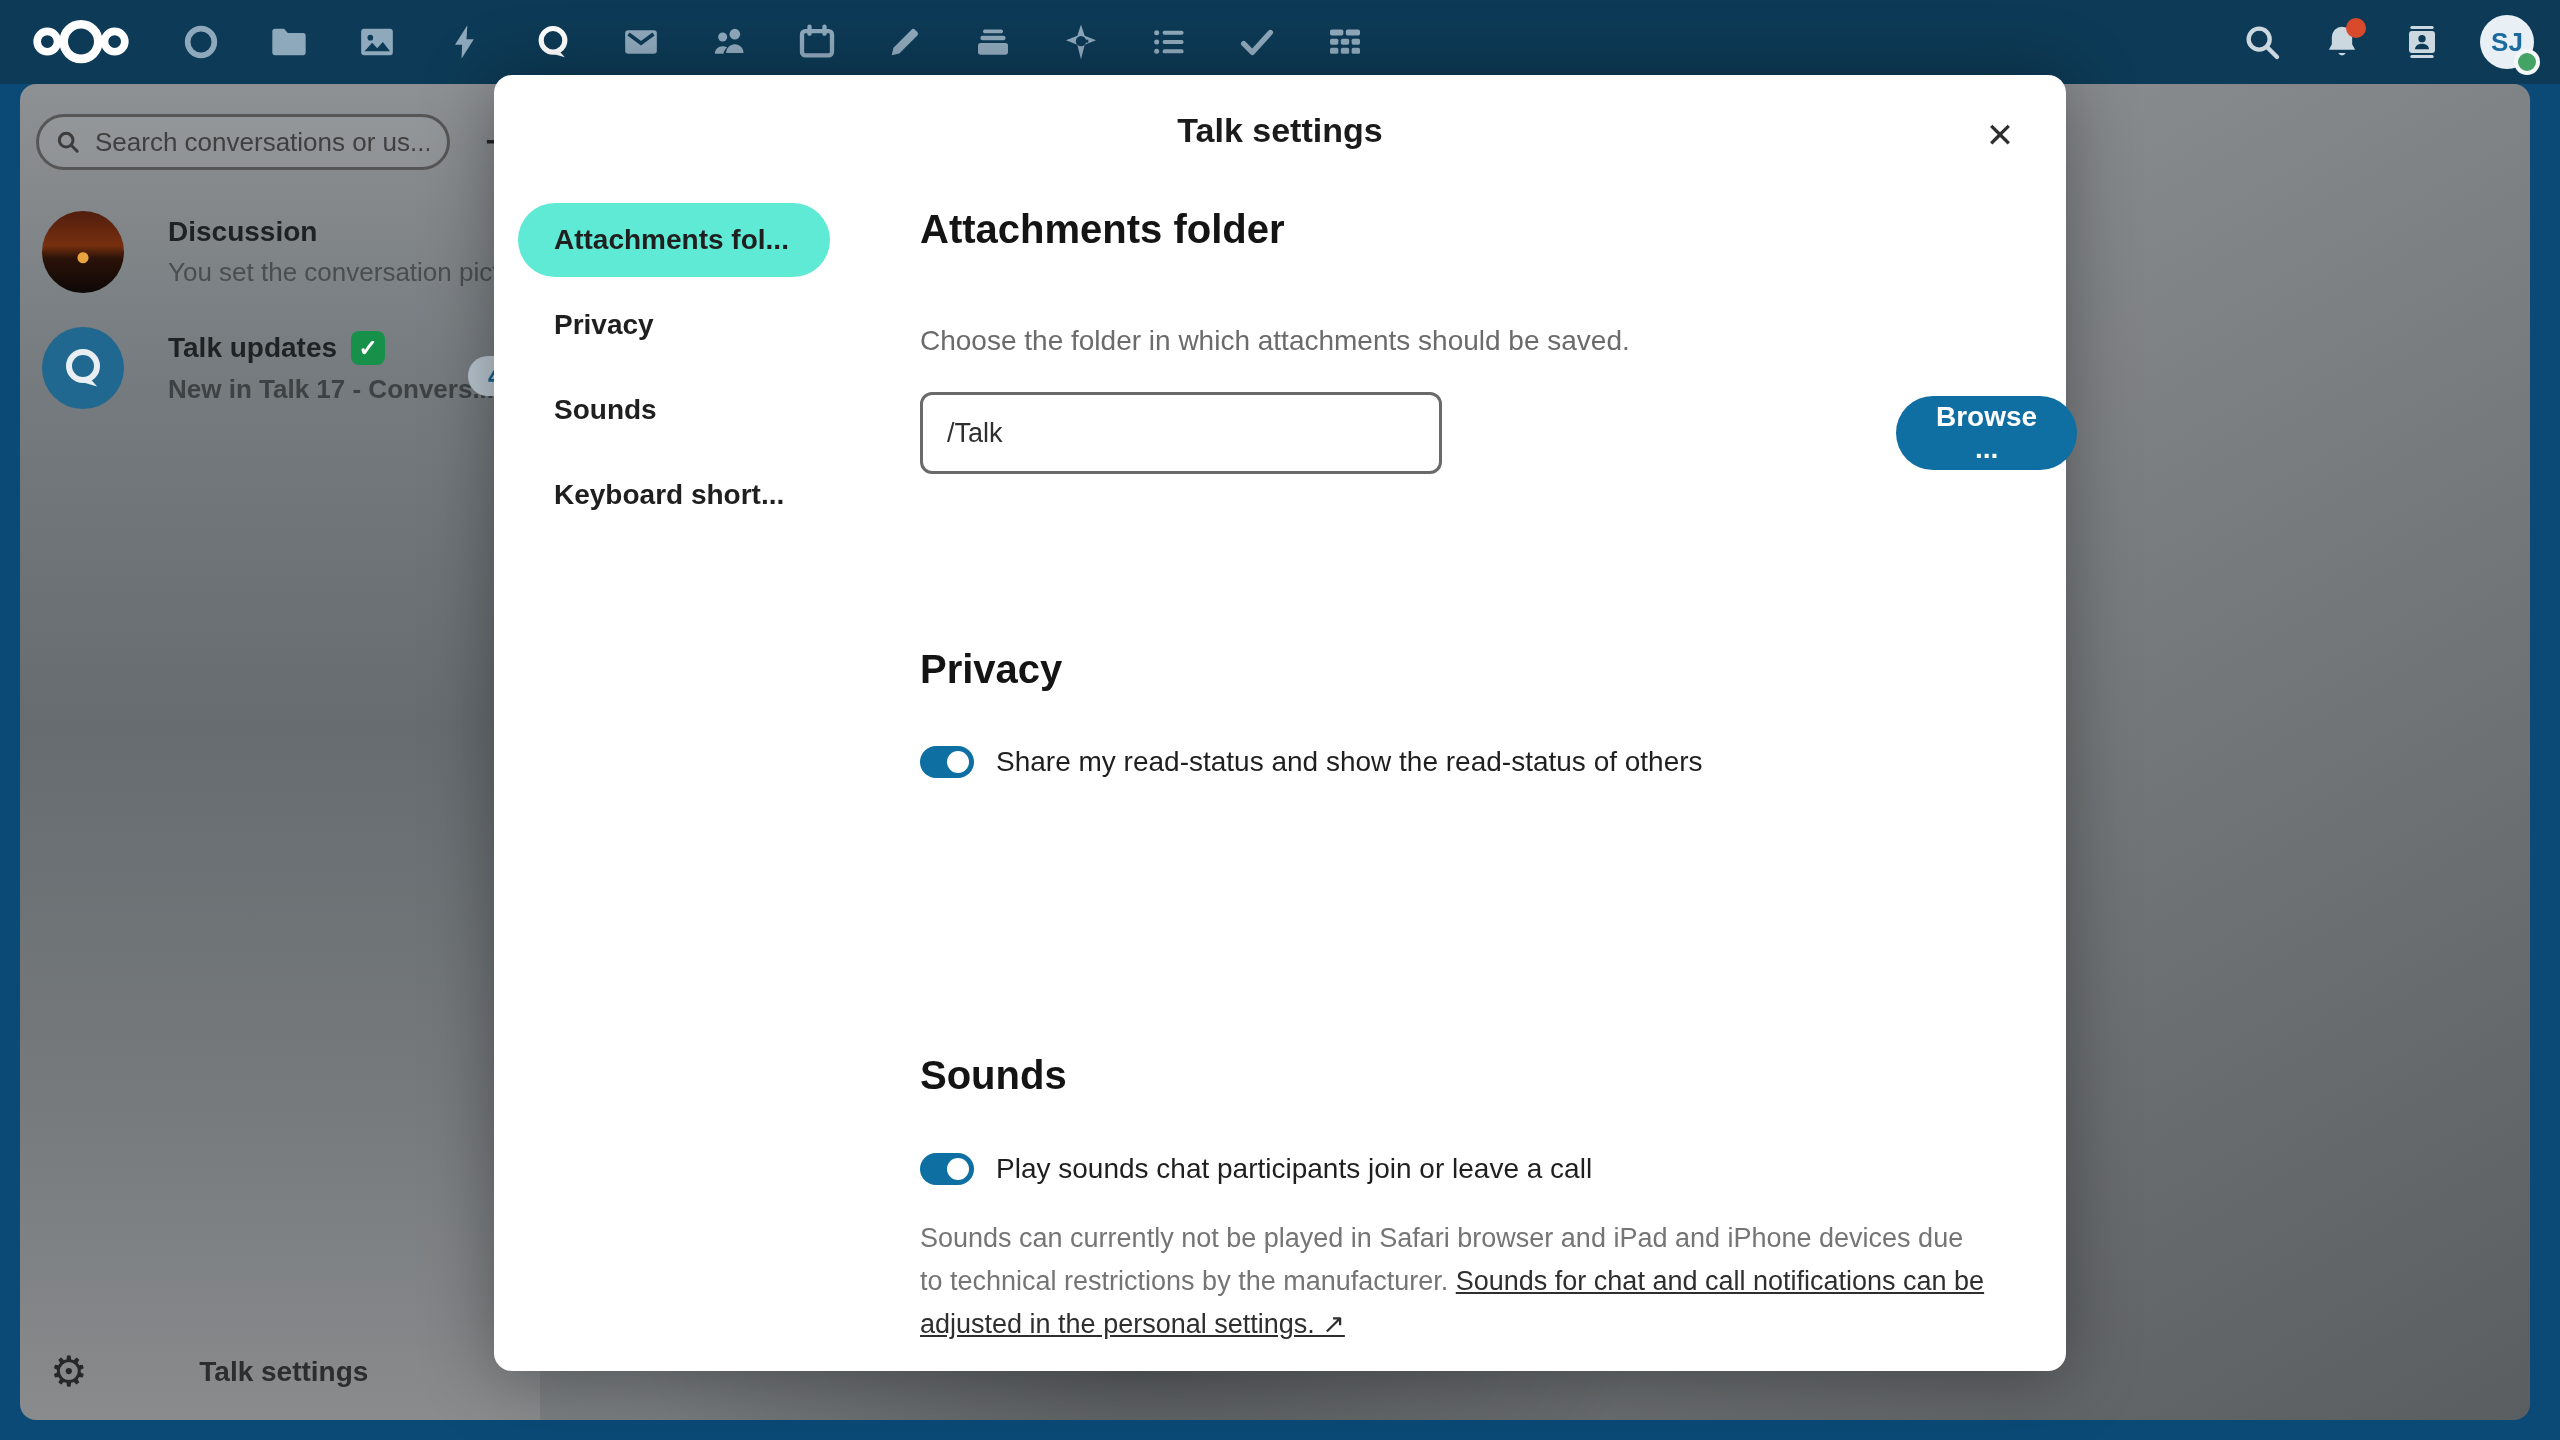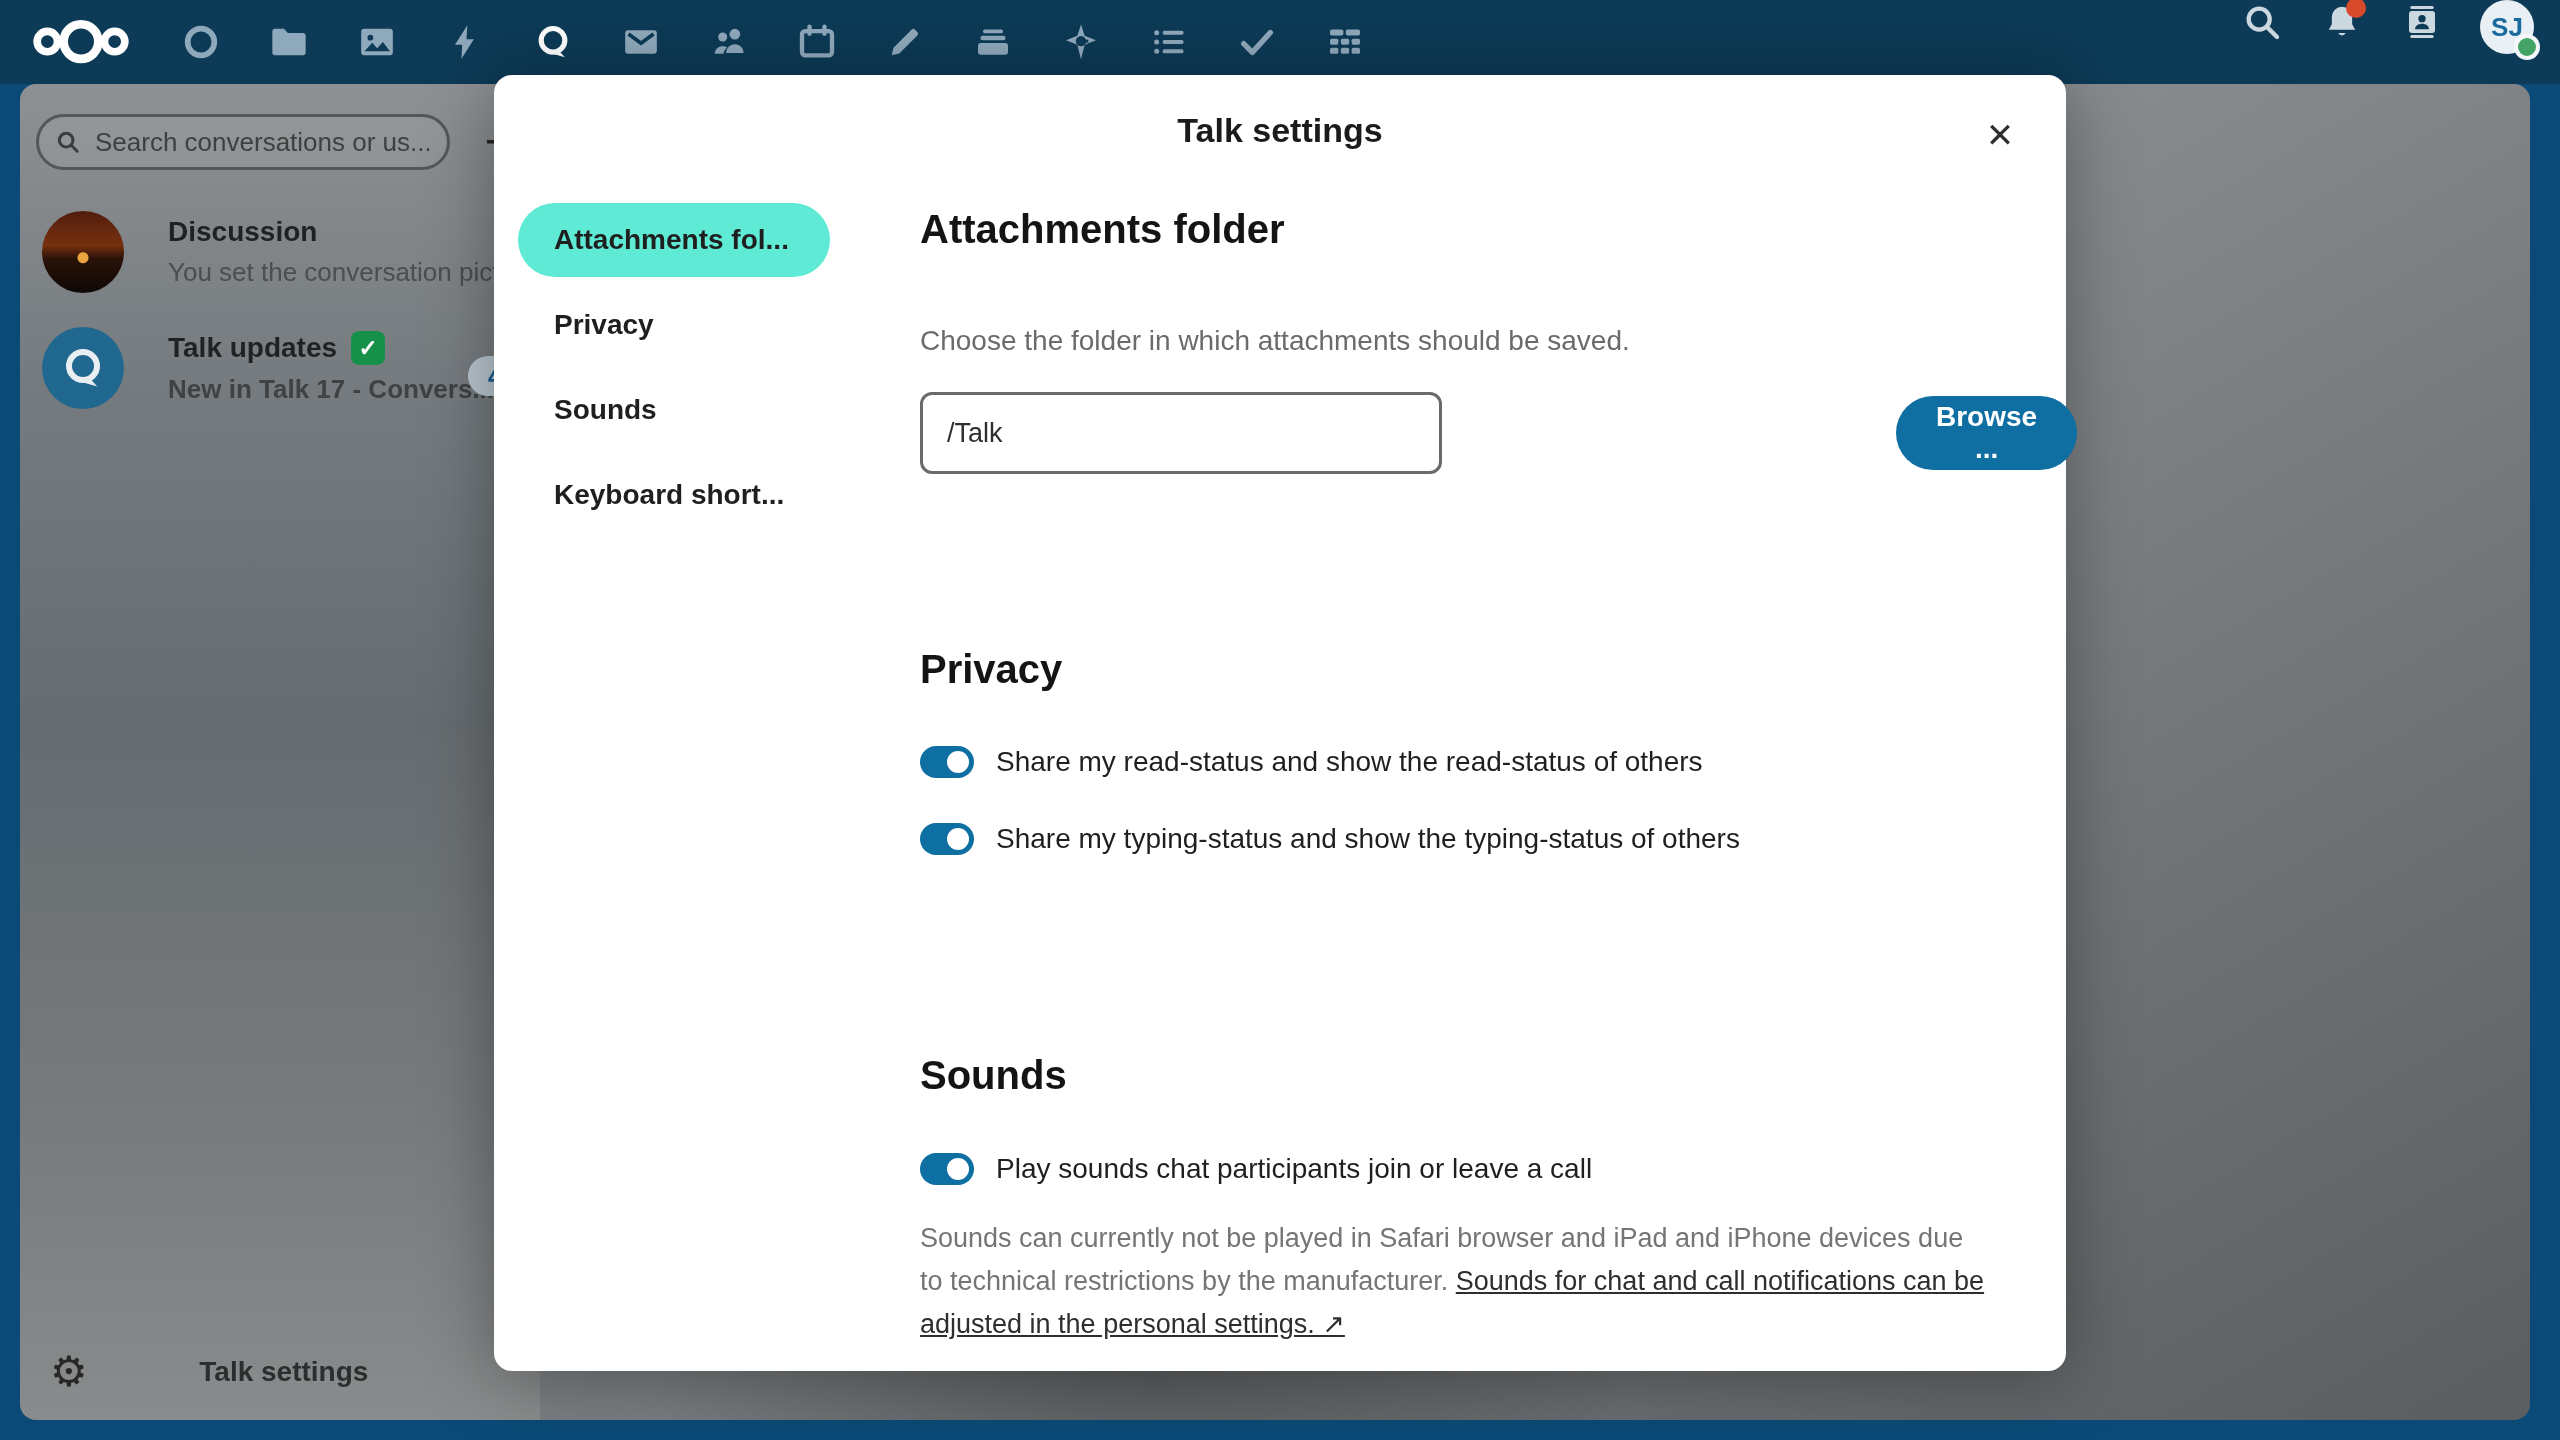--- a/index.html
+++ b/index.html
@@ -8,21 +8,21 @@
           font-family:"Liberation Sans",sans-serif;background:#0b4a77;}
 
   
   .header{position:absolute;left:0;top:0;width:2560px;height:84px;background:#0d3a56;z-index:5;}
   .logo{position:absolute;left:30px;top:14px;width:102px;height:56px;display:flex;align-items:center;}
   .apps{position:absolute;left:180px;top:0;height:84px;display:flex;gap:46px;align-items:center;}
   .app{position:relative;width:42px;height:84px;display:flex;align-items:center;justify-content:center;color:#8fa9bc;cursor:pointer;}
   .app svg{width:40px;height:40px;}
   .app.active{color:#ffffff;}
   .app.active::after{content:"";position:absolute;left:50%;transform:translateX(-50%);bottom:2px;width:48px;height:6px;border-radius:4px;background:#fff;}
-  .header-right{position:absolute;right:26px;top:0;height:84px;display:flex;align-items:flex-start;gap:36px;}
+  .header-right{position:absolute;right:26px;top:0;height:84px;display:flex;align-items:center;gap:36px;}
   .hbtn{position:relative;width:44px;height:44px;display:flex;align-items:center;justify-content:center;color:#ccd8e0;cursor:pointer;}
   .hbtn svg{width:40px;height:40px;}
   .notif-dot{position:absolute;top:-2px;right:-2px;width:20px;height:20px;border-radius:50%;background:#d84a2b;}
   .avatar{position:relative;width:54px;height:54px;border-radius:50%;background:#e8f0f6;display:flex;align-items:center;justify-content:center;
           font-size:26px;font-weight:700;color:#1a6a9e;cursor:pointer;}
   .status-dot{position:absolute;right:-6px;bottom:-6px;width:26px;height:26px;border-radius:50%;background:#44a465;border:4px solid #f5f8fa;}
 
   
   .layout{position:absolute;left:20px;right:30px;top:84px;bottom:20px;display:flex;z-index:1;}
   .sidebar{position:relative;flex:none;width:520px;border-radius:16px 0 0 16px;overflow:hidden;
@@ -290,24 +290,20 @@
       <h2 class="sec-h" style="top:132px">Attachments folder</h2>
       <div class="desc">Choose the folder in which attachments should be saved.</div>
       <input class="folder-input" type="text" value="/Talk" style="">
       <button class="browse-btn">Browse ...</button>
 
       <h2 class="sec-h" style="top:572px">Privacy</h2>
       <div class="toggle-row" style="top:665px">
         <span class="switch"></span>
         <span class="toggle-label">Share my read-status and show the read-status of others</span>
       </div>
-      <div class="toggle-row" style="top:742px">
-        <span class="switch"></span>
-        <span class="toggle-label">Share my typing-status and show the typing-status of others</span>
-      </div>
 
       <h2 class="sec-h" style="top:978px">Sounds</h2>
       <div class="toggle-row" style="top:1072px">
         <span class="switch"></span>
         <span class="toggle-label">Play sounds chat participants join or leave a call</span>
       </div>
       <div class="note">
         <span>Sounds can currently not be played in Safari browser and iPad and iPhone devices due to technical restrictions by the manufacturer. </span><a>Sounds for chat and call notifications can be adjusted in the personal settings. ↗</a>
       </div>
     </div>

